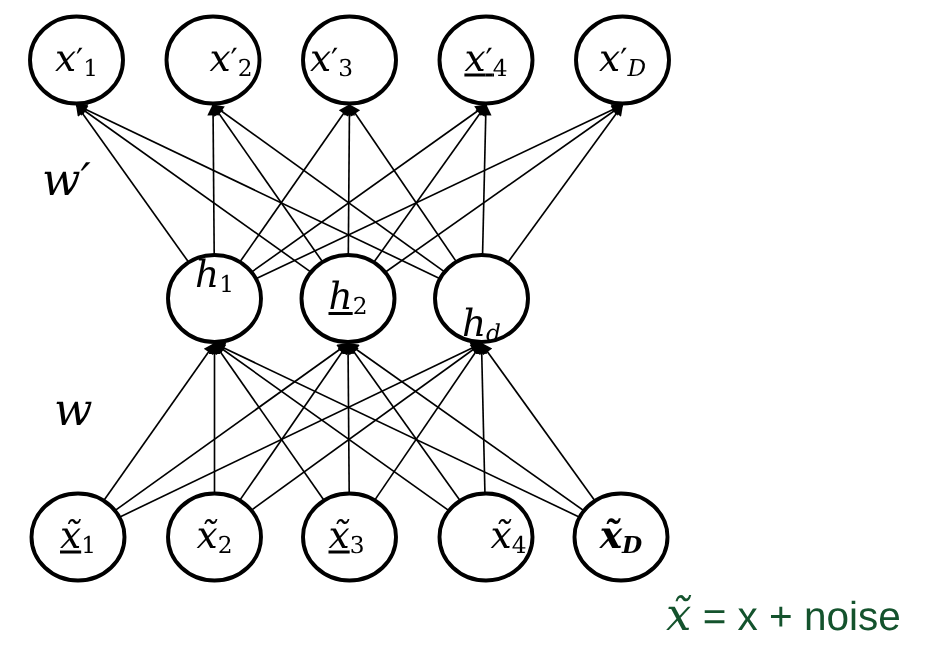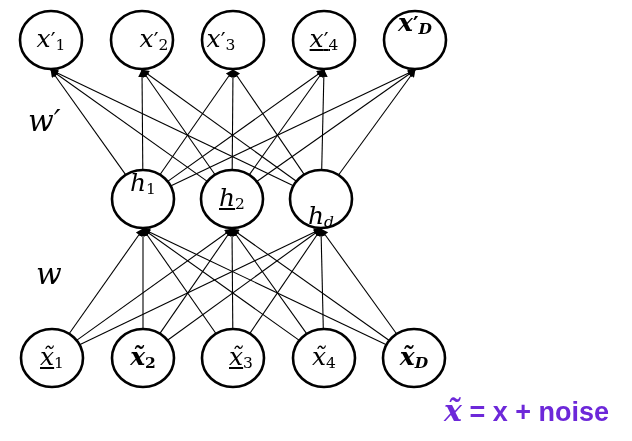--- a/index.html
+++ b/index.html
@@ -60,24 +60,24 @@
   }
   .weight-label.encoder {
     left: 36px;
     top: 259px;
   }
   .annotation {
     position: absolute;
     left: 444px;
     top: 393px;
     font-family: "Liberation Sans", sans-serif;
-    font-weight: bold;
+    font-weight: normal;
     font-size: 27px;
     line-height: 36px;
-    color: #6d28d9;
+    color: #14532d;
     white-space: nowrap;
   }
   .ann-var {
     font-family: "DejaVu Serif", serif;
     font-style: italic;
     font-size: 30px;
   }
 </style>
 </head>
 <body>
@@ -135,28 +135,28 @@
         <ellipse cx="233" cy="358" rx="31" ry="29" fill="#ffffff" stroke="#000000" stroke-width="2.6"></ellipse>
         <ellipse cx="324" cy="358" rx="31" ry="29" fill="#ffffff" stroke="#000000" stroke-width="2.6"></ellipse>
         <ellipse cx="414" cy="358" rx="31" ry="29" fill="#ffffff" stroke="#000000" stroke-width="2.6"></ellipse>
       </g>
     </svg>
   <div id="labels">
       <div class="node-label" style="left: 6px; top: 22px;"><span class="math-base">x</span><span class="math-prime">′</span><span class="math-sub upright">1</span></div>
       <div class="node-label" style="left: 109px; top: 22px;"><span class="math-base">x</span><span class="math-prime">′</span><span class="math-sub upright">2</span></div>
       <div class="node-label" style="left: 176px; top: 22px;"><span class="math-base">x</span><span class="math-prime">′</span><span class="math-sub upright">3</span></div>
       <div class="node-label" style="left: 279px; top: 22px; text-decoration: underline;"><span class="math-base">x</span><span class="math-prime">′</span><span class="math-sub upright">4</span></div>
-      <div class="node-label" style="left: 370px; top: 6px; font-weight: bold;"><span class="math-base">x</span><span class="math-prime">′</span><span class="math-sub">D</span></div>
+      <div class="node-label" style="left: 370px; top: 22px;"><span class="math-base">x</span><span class="math-prime">′</span><span class="math-sub">D</span></div>
       <div class="node-label" style="left: 98px; top: 166px;"><span class="math-base">h</span><span class="math-prime"></span><span class="math-sub upright">1</span></div>
       <div class="node-label" style="left: 187px; top: 181px; text-decoration: underline;"><span class="math-base">h</span><span class="math-prime"></span><span class="math-sub upright">2</span></div>
       <div class="node-label" style="left: 276px; top: 199px;"><span class="math-base">h</span><span class="math-prime"></span><span class="math-sub">d</span></div>
       <div class="node-label" style="left: 7px; top: 340px; text-decoration: underline;"><span class="math-base">x̃</span><span class="math-prime"></span><span class="math-sub upright">1</span></div>
-      <div class="node-label" style="left: 98px; top: 340px; font-weight: bold;"><span class="math-base">x̃</span><span class="math-prime"></span><span class="math-sub upright">2</span></div>
-      <div class="node-label" style="left: 196px; top: 340px; text-decoration: underline;"><span class="math-base">x̃</span><span class="math-prime"></span><span class="math-sub upright">3</span></div>
-      <div class="node-label" style="left: 279px; top: 340px;"><span class="math-base">x̃</span><span class="math-prime"></span><span class="math-sub upright">4</span></div>
+      <div class="node-label" style="left: 98px; top: 340px;"><span class="math-base">x̃</span><span class="math-prime"></span><span class="math-sub upright">2</span></div>
+      <div class="node-label" style="left: 186px; top: 340px; text-decoration: underline;"><span class="math-base">x̃</span><span class="math-prime"></span><span class="math-sub upright">3</span></div>
+      <div class="node-label" style="left: 294px; top: 340px;"><span class="math-base">x̃</span><span class="math-prime"></span><span class="math-sub upright">4</span></div>
       <div class="node-label" style="left: 369px; top: 340px; font-weight: bold;"><span class="math-base">x̃</span><span class="math-prime"></span><span class="math-sub">D</span></div>
     </div>
 
   <div class="weight-label decoder">
     <span>w′</span>
   </div>
   <div class="weight-label encoder">
     <span>w</span>
   </div>
 

